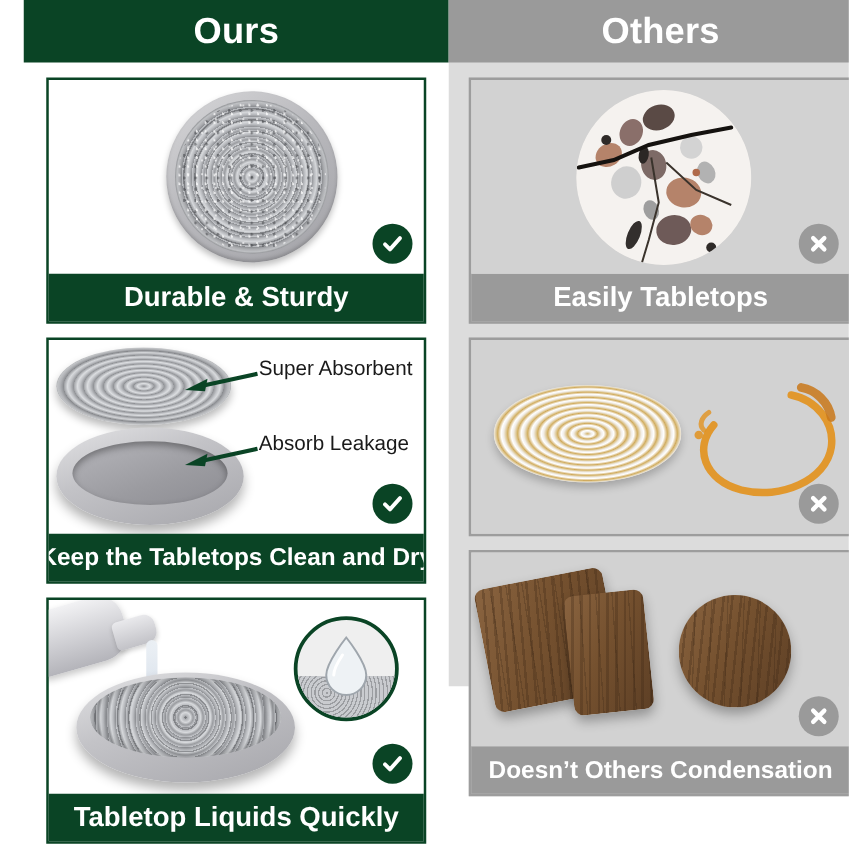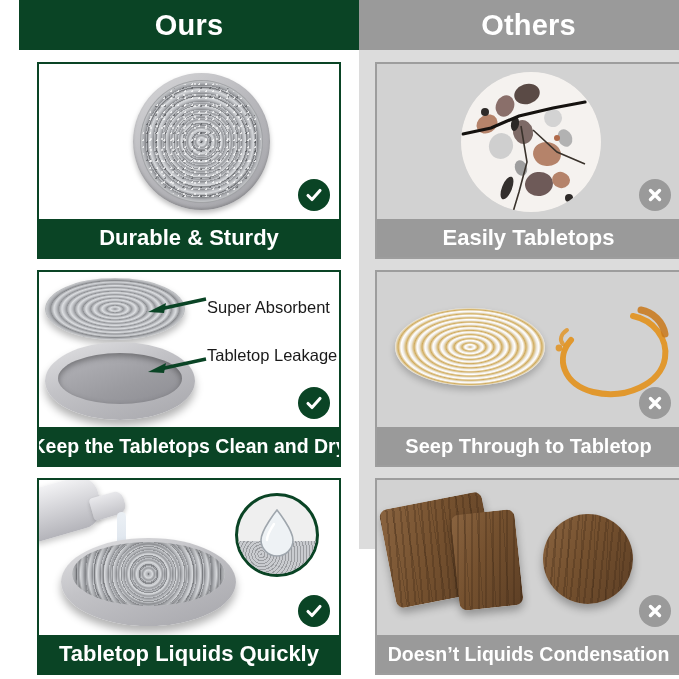--- a/index.html
+++ b/index.html
@@ -155,27 +155,27 @@
         <div class="stage">
           <div class="disc-top" style="left:6px;top:6px;width:140px;height:62px;"></div>
           <div class="tray" style="left:6px;top:70px;width:150px;height:78px;">
             <div class="tray-inner" style="left:13px;top:11px;right:13px;bottom:16px;"></div>
           </div>
 
           <svg class="arrow" style="left:105px;top:24px;width:65px;height:18px;" viewBox="0 0 65 18">
             <path d="M62 3 L16 13" stroke="#0a4425" stroke-width="3.4" fill="none"></path>
             <path d="M4 16 L22 7 L20 17 Z" fill="#0a4425"></path>
           </svg>
-          <div class="anno" style="left:168px;top:26px;">Super Absorbent</div>
+          <div class="anno" style="left:168px;top:14px;">Super Absorbent</div>
 
           <svg class="arrow" style="left:105px;top:84px;width:65px;height:18px;" viewBox="0 0 65 18">
             <path d="M62 3 L16 13" stroke="#0a4425" stroke-width="3.4" fill="none"></path>
             <path d="M4 16 L22 7 L20 17 Z" fill="#0a4425"></path>
           </svg>
-          <div class="anno" style="left:168px;top:74px;">Tabletop Leakage</div>
+          <div class="anno" style="left:168px;top:74px;">Absorb Leakage</div>
 
           <div class="badge badge-check">
             <svg width="20" height="20" viewBox="0 0 20 20" aria-hidden="true">
               <path d="M4 10.5 L8 14.5 L16 5.5" fill="none" stroke="#ffffff" stroke-width="3.1" stroke-linecap="round" stroke-linejoin="round"></path>
             </svg>
           </div>
         </div>
         <div class="label label-ours fit2">Keep the Tabletops Clean and Dry</div>
       </div>
 
@@ -260,35 +260,34 @@
             <path d="M30 34 C24 38 22 44 26 48" stroke="#e2921f" stroke-width="4" fill="none" stroke-linecap="round" opacity=".8"></path>
             <path d="M104 14 C116 16 126 26 128 38" stroke="#c9781a" stroke-width="7" fill="none" stroke-linecap="round" opacity=".85"></path>
             <circle cx="22" cy="52" r="3.4" fill="#e2921f" opacity=".85"></circle>
           </svg>
           <div class="badge badge-x">
             <svg width="20" height="20" viewBox="0 0 20 20" aria-hidden="true">
               <path d="M5.5 5.5 L14.5 14.5 M14.5 5.5 L5.5 14.5" stroke="#ffffff" stroke-width="3.4" stroke-linecap="round"></path>
             </svg>
           </div>
         </div>
-        <div class="label label-others fit">Seep Through to Tabletop</div>
       </div>
 
       <div class="card card-others">
         <div class="stage stage-others">
           <div class="wood" style="left:10px;top:20px;width:104px;height:100px;
                border-radius:8px;transform:rotate(-11deg);"></div>
           <div class="wood" style="left:78px;top:32px;width:64px;height:96px;
                border-radius:8px;transform:rotate(-6deg);"></div>
           <div class="wood" style="left:166px;top:34px;width:90px;height:90px;border-radius:50%;"></div>
           <div class="badge badge-x">
             <svg width="20" height="20" viewBox="0 0 20 20" aria-hidden="true">
               <path d="M5.5 5.5 L14.5 14.5 M14.5 5.5 L5.5 14.5" stroke="#ffffff" stroke-width="3.4" stroke-linecap="round"></path>
             </svg>
           </div>
         </div>
-        <div class="label label-others fit2">Doesn’t Liquids Condensation</div>
+        <div class="label label-others fit2">Doesn’t Others Condensation</div>
       </div>
 
     </div>
   </div>
 
 </div>
 
 </body></html>

